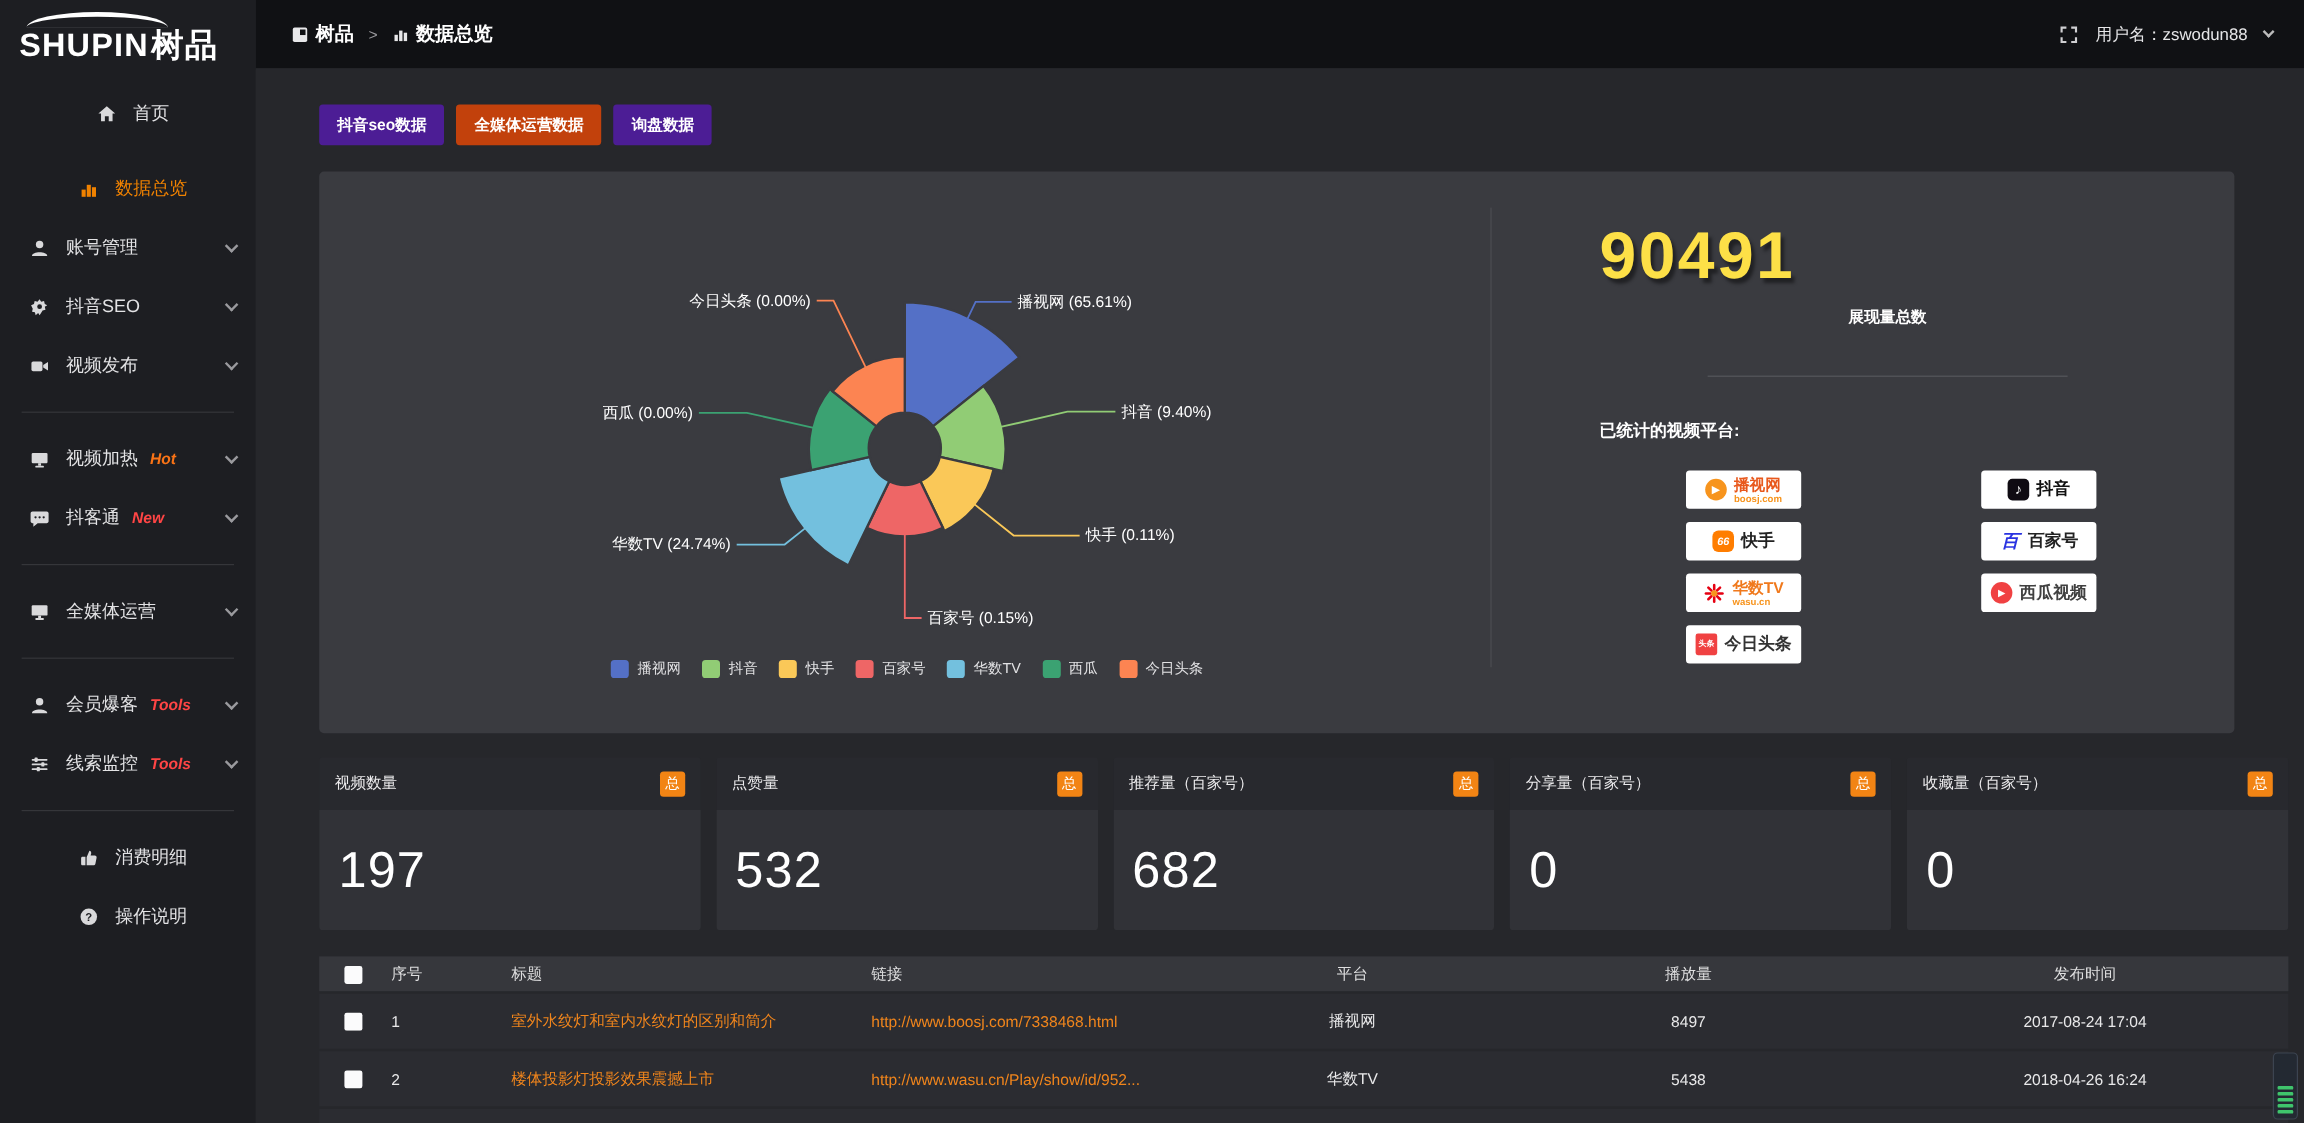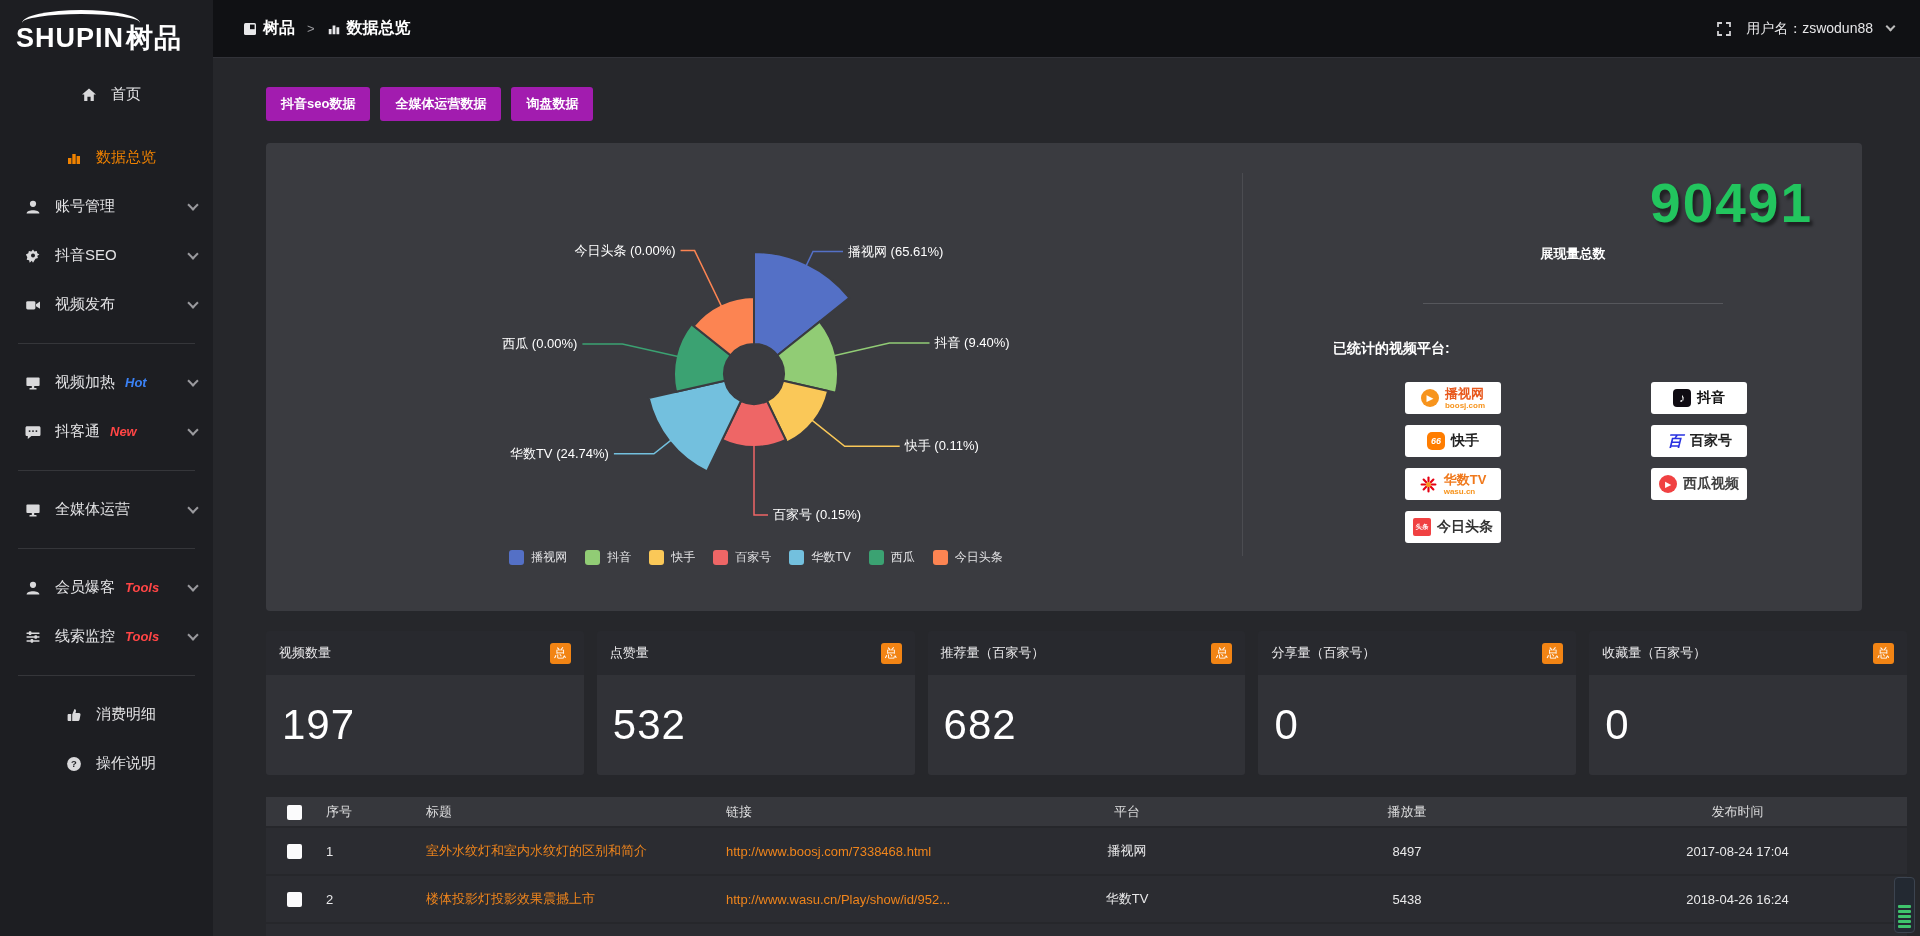--- a/index.html
+++ b/index.html
@@ -28,31 +28,31 @@
   
   .topbar { position:absolute; left:213px; right:0; top:0; height:58px; background:#101114; border-bottom:1px solid #313238; display:flex; align-items:center; padding:0 26px 0 30px; z-index:9; }
   .crumb { display:flex; align-items:center; font-size:16px; font-weight:bold; color:#fff; }
   .crumb .sep { color:#9a9a9e; font-size:13px; margin:0 12px; font-weight:normal; }
   .crumb-ic { margin-right:6px; display:inline-flex; }
   .top-right { margin-left:auto; display:flex; align-items:center; gap:14px; font-size:14px; color:#e6e6e8; }
   .chev-sm { width:7px; height:7px; border-right:2px solid #bbb; border-bottom:2px solid #bbb; transform:rotate(45deg); margin-top:-4px; }
   
   .main { position:absolute; left:213px; top:59px; right:0; }
   .tabs { margin:28px 0 0 53px; display:flex; gap:10px; }
-  .tab { padding:8px 15px; background:#a21caf; color:#fff; font-size:13px; font-weight:bold; border-radius:3px; cursor:pointer; }
-  .tab.active { background:#a21caf; }
+  .tab { padding:8px 15px; background:#4c1d95; color:#fff; font-size:13px; font-weight:bold; border-radius:3px; cursor:pointer; }
+  .tab.active { background:#c2410c; }
   
   .panel { margin:22px 58px 0 53px; height:468px; background:#3a3b40; border-radius:4px; position:relative; }
   .legend { position:absolute; left:0; top:406px; width:980px; display:flex; justify-content:center; align-items:center; gap:18px; }
   .lg-item { display:flex; align-items:center; gap:7px; font-size:12px; color:#e2e2e4; cursor:pointer; }
   .lg-swatch { width:15px; height:15px; border-radius:3px; }
   .vdivider { position:absolute; left:976px; top:30px; bottom:55px; width:1px; background:#4b4c51; }
   .right-sec { position:absolute; left:977px; top:0; right:0; bottom:0; }
   .right-inner { margin-left:90px; width:480px; }
-  .total-num { margin-top:28px; text-align:right; font-size:55px; font-weight:bold; color:#22c55e; letter-spacing:2px; text-shadow:3px 4px 3px rgba(0,0,0,.45); }
+  .total-num { margin-top:38px; text-align:left; font-size:55px; font-weight:bold; color:#fde047; letter-spacing:2px; text-shadow:3px 4px 3px rgba(0,0,0,.45); }
   .total-label { margin-top:10px; text-align:center; font-size:13px; font-weight:bold; color:#fff; }
   .hr { width:300px; margin:40px auto 0; border-bottom:1px solid #56575c; }
   .platforms-label { margin-top:36px; font-size:14px; font-weight:bold; color:#fff; }
   .pb-grid { margin:24px 0 0 72px; display:grid; grid-template-columns:96px 96px; grid-auto-flow:column; grid-template-rows:repeat(4,32px); column-gap:150px; row-gap:11px; }
   .pb { background:#fff; border-radius:3px; display:flex; align-items:center; justify-content:center; gap:6px; width:96px; height:32px; cursor:default; }
   .pb-ic { width:18px; height:18px; display:flex; align-items:center; justify-content:center; font-size:9px; flex:none; }
   .pb-txt { display:flex; flex-direction:column; line-height:1; font-size:13px; font-weight:bold; }
   .pb-txt i { font-size:8px; font-style:normal; margin-top:2px; }
   .pb-name { font-size:14px; font-weight:bold; color:#222; }
   
@@ -138,21 +138,21 @@
       <div class="menu-divider"></div>
       <div class="menu-item">
         <span class="mi-icon">
           <svg width="16" height="16" viewBox="0 0 16 16" fill="currentColor">
             <rect x="1.4" y="2.4" width="13.2" height="8.6" rx="1"></rect>
             <rect x="6.8" y="11" width="2.4" height="2.1"></rect>
             <rect x="4.4" y="13.1" width="7.2" height="1.5" rx=".7"></rect>
           </svg>
         </span>
         <span class="mi-label">视频加热</span>
-        <span class="mi-tag" style="color:#3b82f6">Hot</span>
+        <span class="mi-tag" style="color:#f97316">Hot</span>
         <span class="mi-chevron"></span>
       </div>
       <div class="menu-item">
         <span class="mi-icon">
           <svg width="16" height="16" viewBox="0 0 16 16" fill="currentColor">
             <path d="M2.1 2.2h11.8c.9 0 1.6.7 1.6 1.6v6.6c0 .9-.7 1.6-1.6 1.6H6.4l-3.6 3v-3H2.1c-.9 0-1.6-.7-1.6-1.6V3.8c0-.9.7-1.6 1.6-1.6z"></path>
             <circle cx="4.6" cy="7.1" r=".95" fill="#1d1e22"></circle>
             <circle cx="8" cy="7.1" r=".95" fill="#1d1e22"></circle>
             <circle cx="11.4" cy="7.1" r=".95" fill="#1d1e22"></circle>
           </svg>

